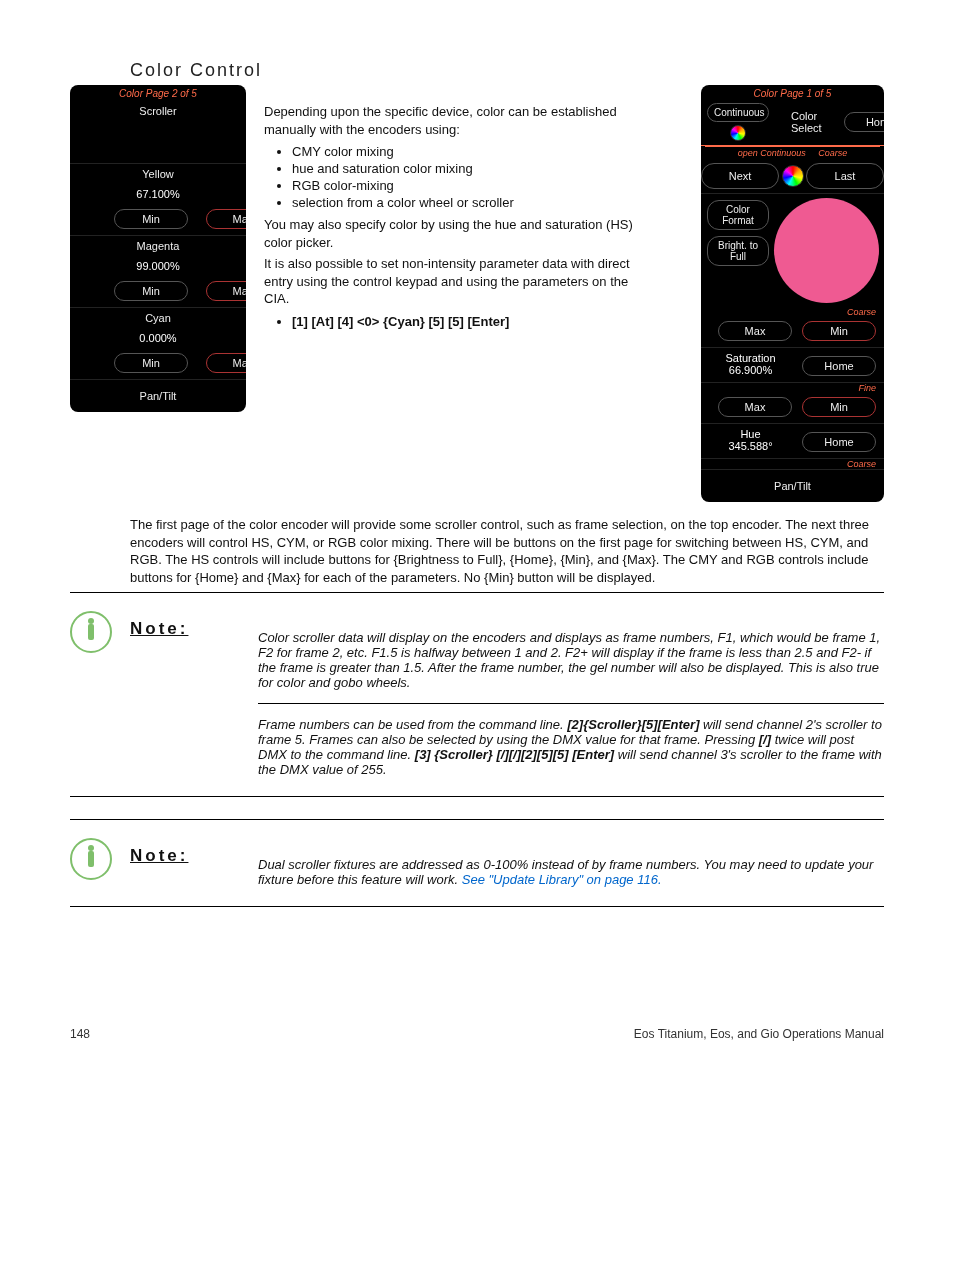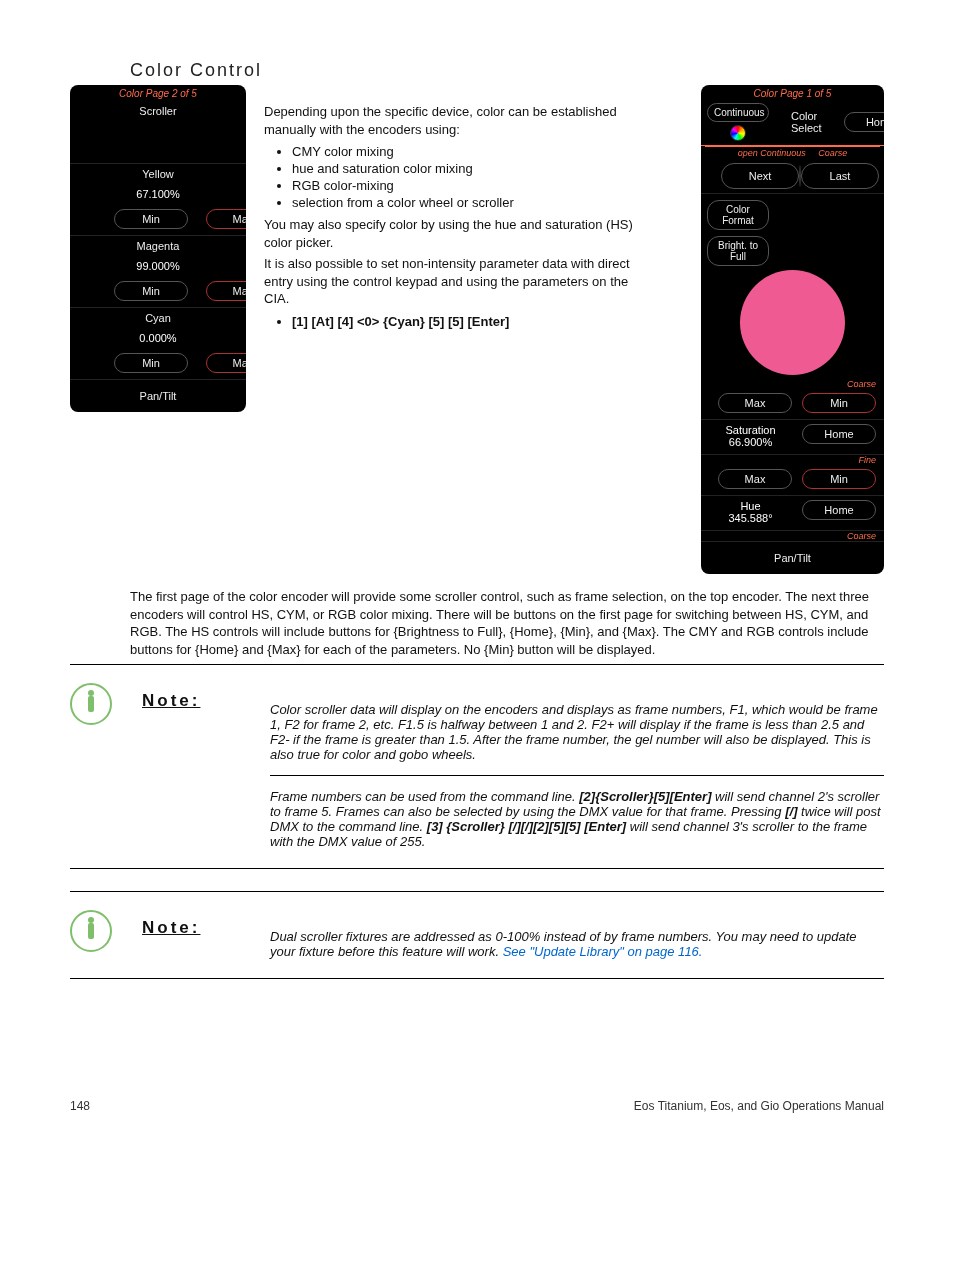--- a/index.html
+++ b/index.html
@@ -86,21 +86,21 @@
   .spacer { width: 30px; }
   .coarse-tag { text-align: right; color: #ff6b4a; font-style: italic; font-size: 9px; padding: 0 8px; }
   .fine-tag { text-align: right; color: #ff6b4a; font-style: italic; font-size: 9px; padding: 0 8px; }
   .flex-btn-row {
     display: flex;
     justify-content: flex-end;
     gap: 10px;
     padding: 4px 8px 6px 8px;
     border-bottom: 1px solid #222;
   }
-  .flex-btn-row.left-label { justify-content: space-between; align-items: flex-start; }
+  .flex-btn-row.left-label { justify-content: space-between; align-items: flex-end; }
   .color-wheel {
     width: 105px; height: 105px; border-radius: 50%;
     background: #ef5a92;
     margin: 4px auto;
   }
   .top-buttons {
     display: flex;
     align-items: center;
     gap: 22px;
     padding: 4px 6px;
@@ -108,37 +108,37 @@
   }
   .top-buttons .cs-label { font-size: 11px; color: #eee; margin: 0 auto; }
   .narrow-sep { border-top: 1px solid #ff6b4a; margin: 0 4px; font-size:9px; color:#ff6b4a; text-align:center; font-style:italic; padding:1px 0; }
   .wheel-small {
     width: 26px; height: 26px; border-radius: 50%;
     background: conic-gradient(red,orange,yellow,lime,cyan,blue,magenta,red);
     border: 1px solid #333;
   }
   .nl-row {
     display: flex; justify-content: space-between; align-items:center;
-    padding: 4px 20px;
+    padding: 4px 0;
     border-bottom: 1px solid #222;
   }
   .nl-row .wheel-small { width: 20px; height:20px; }
   .col-left-btns { display:flex; flex-direction:column; gap:6px; padding:6px 0 0 6px; float:left; }
-  .panel-right .wheel-area { display:flex;flex-direction:column; }
+  .panel-right .wheel-area { display:flex; }
   .wheel-col { flex:1; }
   .pantilt { text-align:center; padding: 10px 12px; color:#eee; }
 
   
   .note-block {
     display: flex;
     margin: 18px 0 0 0;
     gap: 18px;
   }
   .note-block .icon-col { width: 42px; flex:0 0 auto; }
-  .note-block .label-col { width: 110px; flex:0 0 auto; padding-top: 8px; margin-left: 12px; }
+  .note-block .label-col { width: 110px; flex:0 0 auto; padding-top: 8px; }
   .note-block .text-col { flex: 1; padding-top: 6px; }
   .note-label {
     font-family: "Arial Narrow", Arial, sans-serif;
     font-weight: bold;
     letter-spacing: 3px;
     text-decoration: underline;
     font-size: 17px;
   }
   .note-icon {
     width: 38px; height: 38px; border: 2px solid #7fbf6b; border-radius: 50%;

